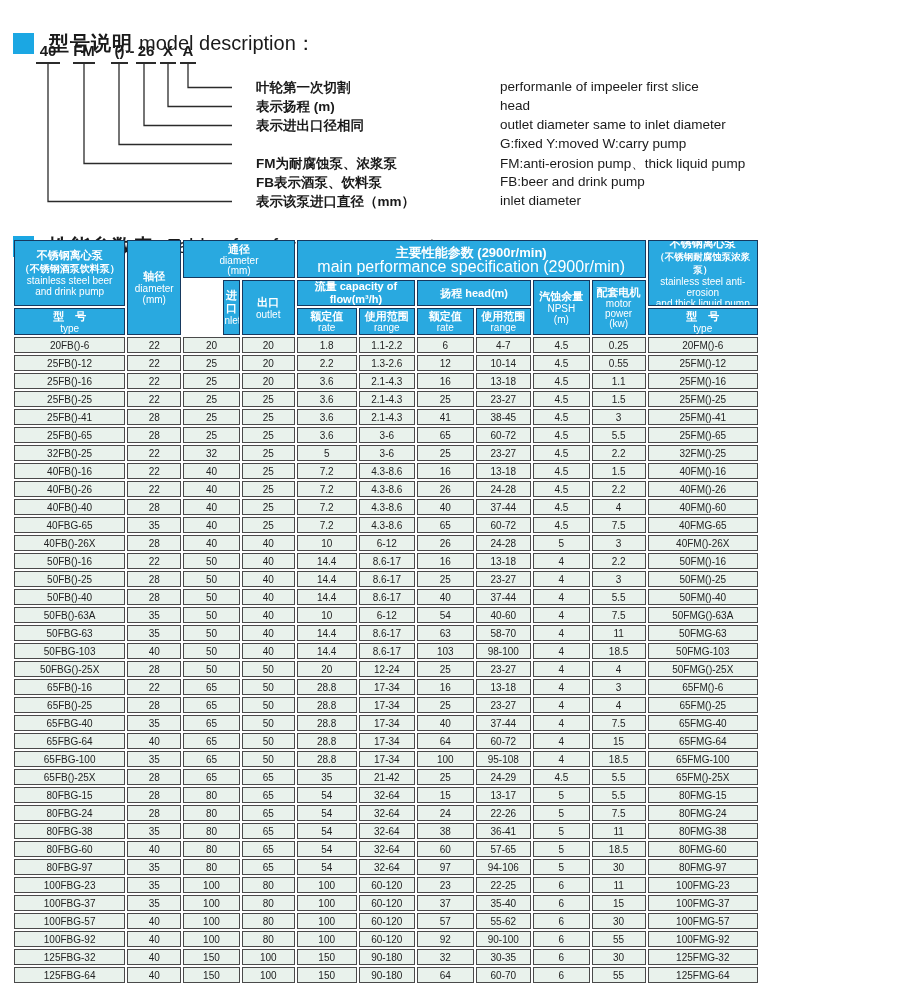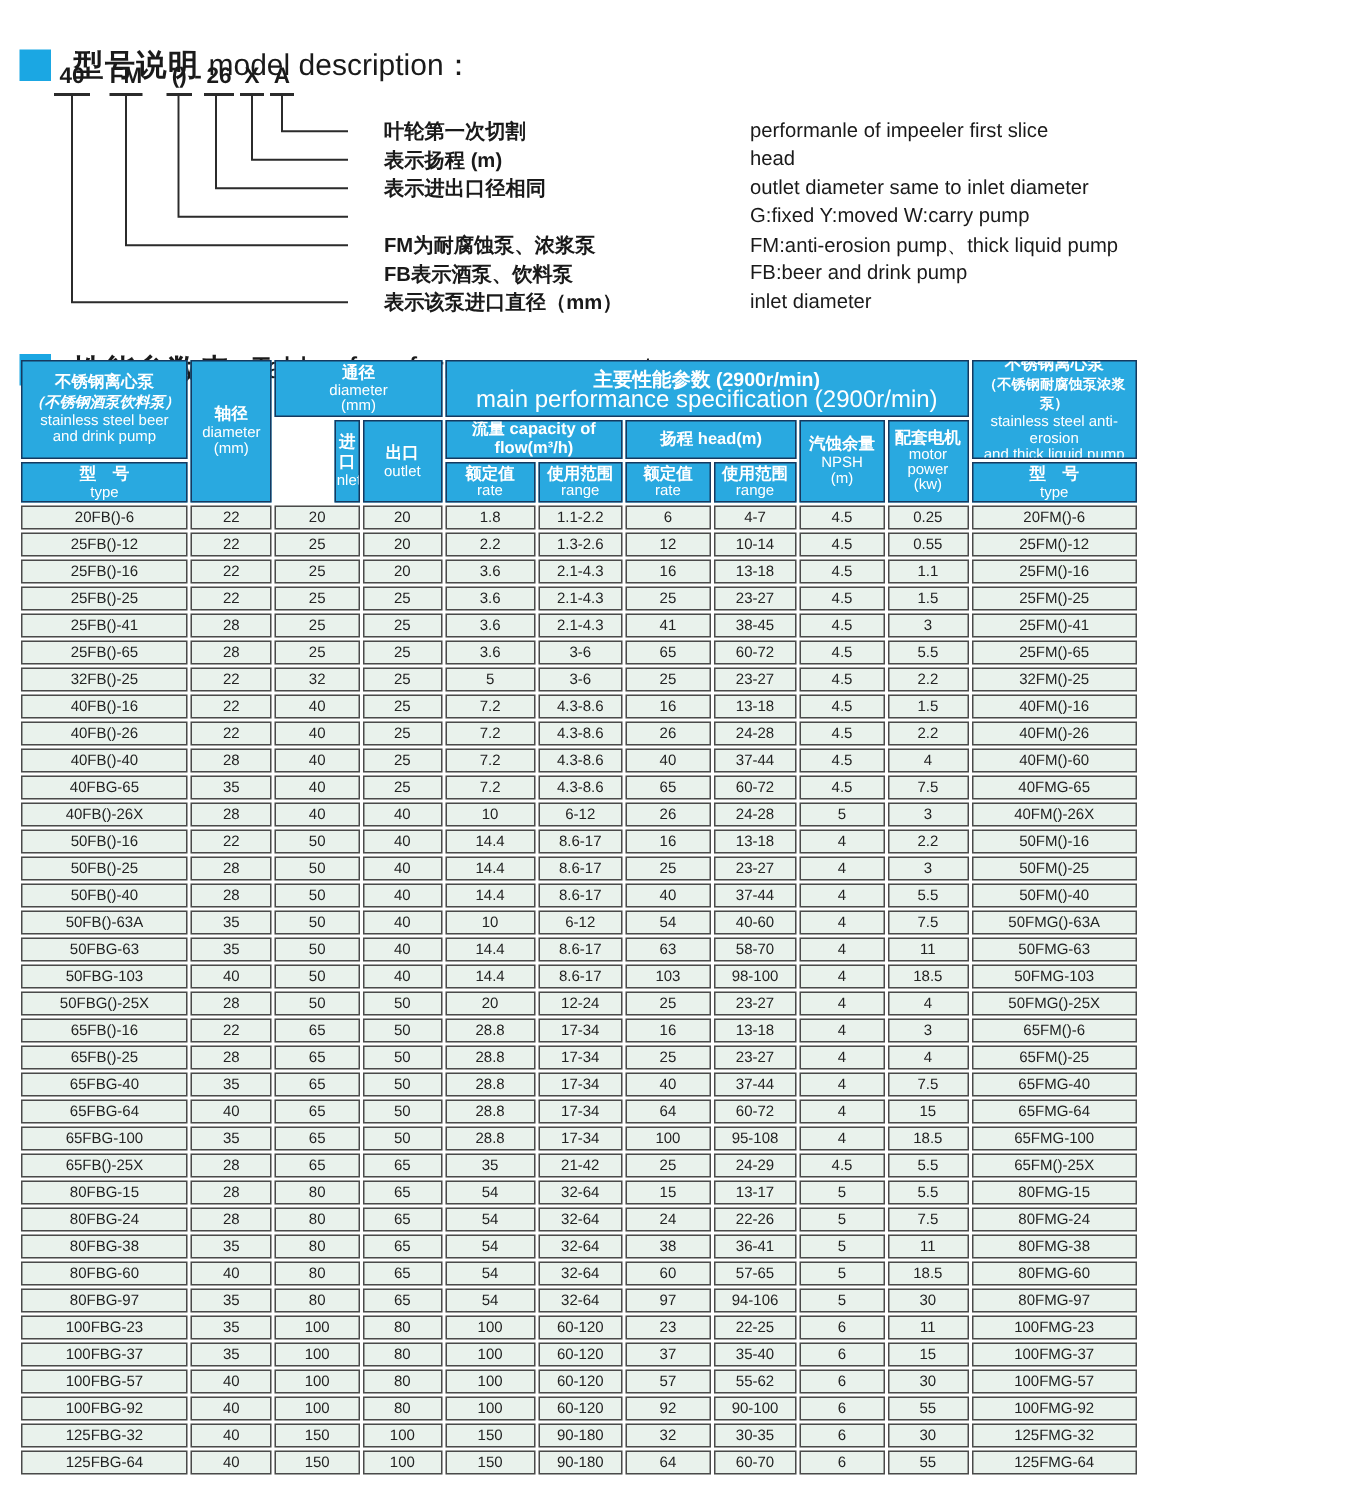--- a/index.html
+++ b/index.html
@@ -138,21 +138,21 @@
 <div class="sec-title" style="top:218px;">
   <span class="sec-sq"></span>
   <span class="sec-zh">性能参数表</span>
   <span class="sec-en" style="margin-left:14px;">Table of performance parameters</span>
 </div>
 
 <div class="ptable">
 
   <div class="th h-left-title">
     <span class="zh">不锈钢离心泵</span>
-    <span class="zh small" style="font-size:10px;font-style:italic;">（不锈钢酒泵饮料泵）</span>
+    <span class="zh small" style="font-size:10px;">（不锈钢酒泵饮料泵）</span>
     <span class="en">stainless steel beer</span>
     <span class="en">and drink pump</span>
   </div>
   <div class="th h-left-type">
     <span class="zh">型　号</span>
     <span class="en">type</span>
   </div>
 
   <div class="th h-shaft">
     <span class="zh">轴径</span>

